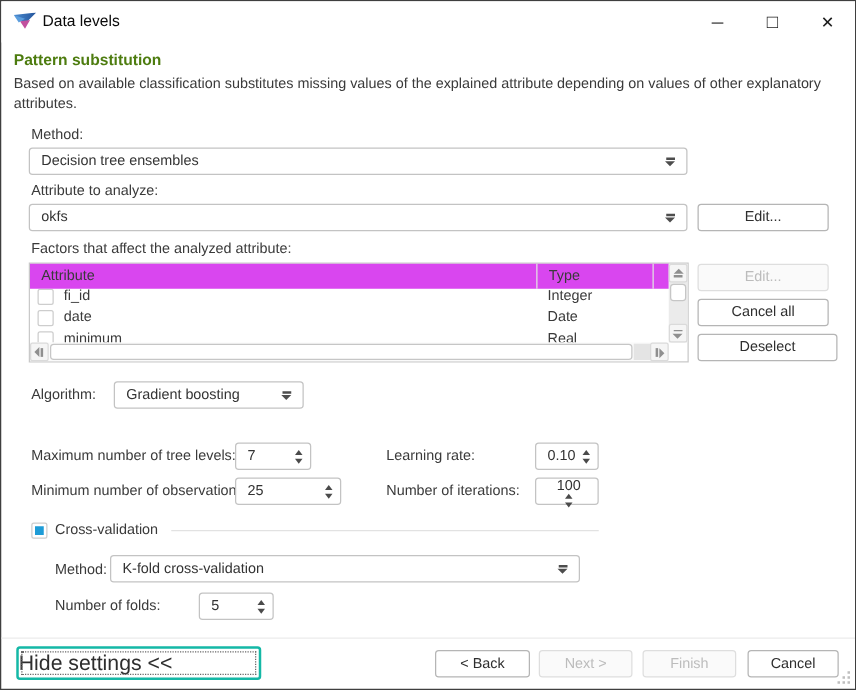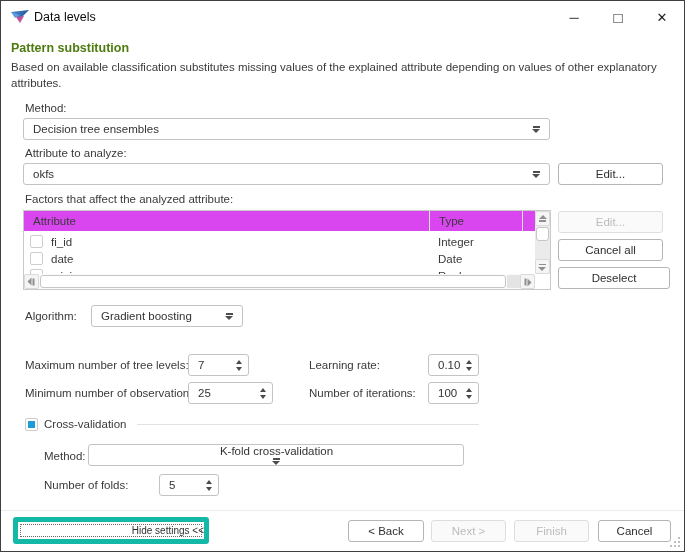--- a/index.html
+++ b/index.html
@@ -36,37 +36,37 @@
   
   .cb{position:relative;width:13px;height:13px;background:#fff;border:1px solid #cdcdcd;border-radius:2px;box-sizing:border-box;display:inline-block;flex:none;}
   .cb.checked::after{content:"";position:absolute;left:2px;top:2px;right:2px;bottom:2px;background:#1e9cd7;}
   
   .ftable{position:absolute;left:22px;top:209px;width:528px;height:80px;background:#fff;border:1px solid #c9c9c9;box-sizing:border-box;}
   .thead{position:absolute;left:0;top:0;width:511px;height:20px;background:#d946ef;display:flex;font-size:11.5px;color:#3a3a3a;align-items:center;}
   .th-attr{flex:1;padding-left:9px;}
   .th-type{width:93px;padding-left:9px;box-sizing:border-box;border-left:1px solid #e2e2e2;height:100%;display:flex;align-items:center;}
   .th-sp{width:13px;border-left:1px solid #e2e2e2;height:100%;box-sizing:border-box;}
   .tbody{position:absolute;left:0;top:20px;width:511px;height:43px;overflow:hidden;}
-  .frow{height:17px;display:flex;align-items:flex-end;font-size:11.5px;color:#3a3a3a;}
+  .frow{height:17px;display:flex;align-items:flex-start;font-size:11.5px;color:#3a3a3a;}
   .frow .name{margin-left:8px;flex:1;}
   .frow .cb{margin-left:6px;}
   .frow .rtype{width:106px;padding-left:9px;box-sizing:border-box;}
   
   .vsb{position:absolute;right:0;top:0;width:15px;height:63px;background:#ebebeb;}
   .sbtn{position:absolute;left:0;width:15px;height:15px;background:#f5f5f5;border:1px solid #dadada;border-radius:2px;box-sizing:border-box;display:flex;align-items:center;justify-content:center;}
   .vthumb{position:absolute;left:1px;right:1px;top:16px;height:14px;background:#fff;border:1px solid #c6c6c6;border-radius:3px;box-sizing:border-box;}
   .hsb{position:absolute;left:0;bottom:0;height:15px;width:511px;background:#fafafa;}
   .hbtn{position:absolute;top:0;width:15px;height:15px;background:#f5f5f5;border:1px solid #dadada;border-radius:2px;box-sizing:border-box;display:flex;align-items:center;justify-content:center;}
   .htrack{position:absolute;top:1px;bottom:1px;left:483px;width:13px;background:#e4e4e4;}
   .hthumb{position:absolute;top:1px;bottom:1px;left:16px;width:466px;background:#fff;border:1px solid #c6c6c6;border-radius:3px;box-sizing:border-box;}
   
   .cv-line{position:absolute;left:136px;top:423px;width:342px;height:1px;background:#e2e2e2;}
   
   .footer-sep{position:absolute;left:0;right:0;top:509px;height:1px;background:#ececec;}
-  .btn-focus{position:absolute;left:12px;top:516px;width:196px;height:27px;background:#fff;border:5px solid #14b8a6;border-radius:3px;box-sizing:border-box;display:flex;align-items:center;justify-content:flex-end;font-size:10px;color:#2e2e2e;}
+  .btn-focus{position:absolute;left:12px;top:516px;width:196px;height:27px;background:#fff;border:2px solid #14b8a6;border-radius:3px;box-sizing:border-box;display:flex;align-items:center;justify-content:flex-start;font-size:17px;color:#2e2e2e;}
   .btn-focus .dots{position:absolute;left:2px;top:2px;right:2px;bottom:2px;border:1px dotted #6a6a6a;}
   .grip{position:absolute;right:4px;bottom:4px;width:2px;height:2px;background:#bfbfbf;box-shadow:0 -4px #bfbfbf,0 -8px #bfbfbf,-4px 0 #bfbfbf,-8px 0 #bfbfbf,-4px -4px #bfbfbf;}
 </style>
 </head>
 <body>
 
 <div class="window">
 
   <div class="titlebar">
     <span class="app-logo">
@@ -185,33 +185,33 @@
   </div>
   <div class="lbl" style="left:24px;top:386px;">Minimum number of observations:</div>
   <div class="spin" style="left:187px;top:381px;width:85px;">
     <span class="stext">25</span>
     <span class="sarrows">
         <span class="tri-up"></span>
         <span class="tri-down"></span>
       </span>
   </div>
   <div class="lbl" style="left:308px;top:386px;">Number of iterations:</div>
-  <div class="spin" style="left:427px;top:381px;width:51px;">
+  <div class="spin" style="left:427px;top:381px;width:51px;flex-direction:column;">
     <span class="stext">100</span>
     <span class="sarrows">
         <span class="tri-up"></span>
         <span class="tri-down"></span>
       </span>
   </div>
 
   <span class="cb checked" style="position:absolute;left:24px;top:417px;"></span>
   <div class="lbl" style="left:43px;top:417px;">Cross-validation</div>
   <div class="cv-line"></div>
   <div class="lbl" style="left:43px;top:449px;">Method:</div>
-  <div class="combo" style="left:87px;top:443px;width:376px;flex-direction:column;">
+  <div class="combo" style="left:87px;top:443px;width:376px;">
     <span class="ctext">K-fold cross-validation</span>
     <span class="fa"></span>
   </div>
   <div class="lbl" style="left:43px;top:478px;">Number of folds:</div>
   <div class="spin" style="left:158px;top:473px;width:60px;">
     <span class="stext">5</span>
     <span class="sarrows">
         <span class="tri-up"></span>
         <span class="tri-down"></span>
       </span>

